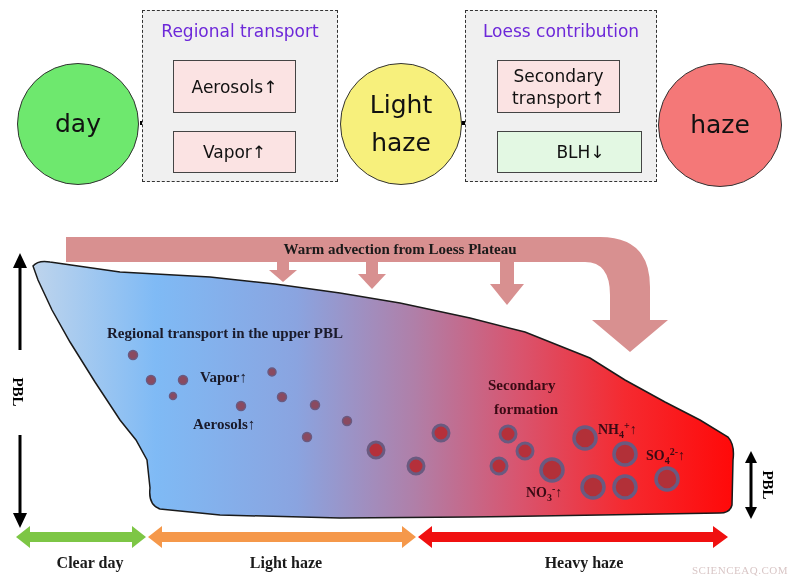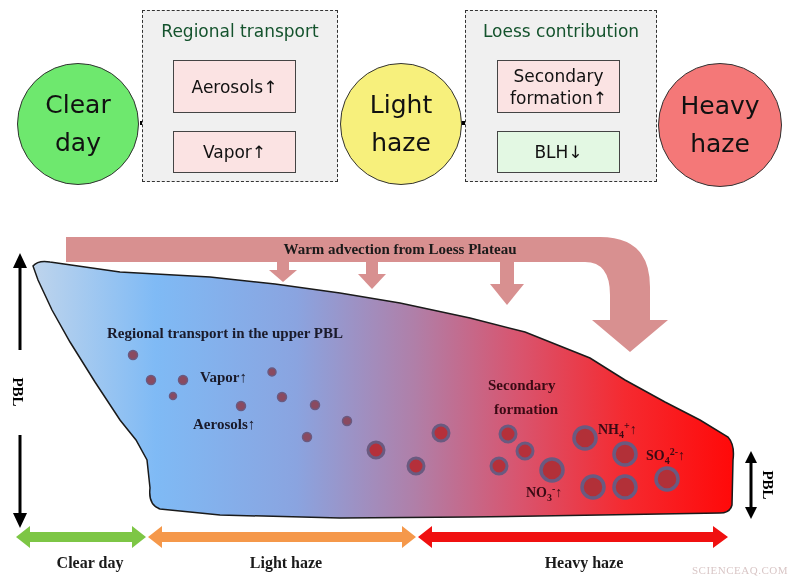--- a/index.html
+++ b/index.html
@@ -1,20 +1,20 @@
 <!DOCTYPE html>
 <html><head>
 <meta charset="utf-8">
 <style>
   html, body { margin: 0; padding: 0; background: #ffffff; }
   body { width: 800px; height: 580px; position: relative; overflow: hidden; font-family: "DejaVu Sans", sans-serif; }
   .abs { position: absolute; }
   .circle { position: absolute; border-radius: 50%; border: 1.5px solid #333; display: flex; align-items: center; justify-content: center; text-align: center; font-size: 25px; line-height: 38px; color: #111; }
   .dash-box { position: absolute; border: 1.5px dashed #333; background: #f0f0f0; }
-  .dash-title { position: absolute; left: 0; right: 0; text-align: center; font-size: 17px; top: 10px; color: #14532d; }
+  .dash-title { position: absolute; left: 0; right: 0; text-align: center; font-size: 17px; top: 10px; color: #6d28d9; }
   .factor { position: absolute; border: 1.5px solid #444; display: flex; align-items: center; justify-content: center; text-align: center; font-size: 17px; line-height: 22px; color: #111; }
   svg text { font-family: "Liberation Serif", "DejaVu Serif", serif; font-weight: bold; }
   .watermark { position: absolute; right: 12px; bottom: 4px; font-size: 11px; color: #d9c6c6; letter-spacing: 0.5px; font-family: Liberation Serif, serif; }
 </style>
 </head>
 <body>
 
 <div>
 
   <svg class="abs" style="left:0;top:0;" width="800" height="200">
@@ -32,36 +32,34 @@
   </div>
   <div class="factor" style="left:173px;top:131px;width:121px;height:40px;background:#fbe3e3;">
     <span>Vapor↑</span>
   </div>
 
   <div class="dash-box" style="left:465px;top:10px;width:190px;height:170px;">
     <div class="dash-title">Loess contribution</div>
   </div>
   <div class="factor" style="left:497px;top:60px;width:121px;height:51px;background:#fbe3e3;flex-direction:column;">
     <span>Secondary</span>
-    <span>formation↑</span>
+    <span>transport↑</span>
   </div>
-  <div class="factor" style="left:497px;top:131px;width:121px;height:40px;background:#e3f8e3;">
+  <div class="factor" style="left:497px;top:131px;width:121px;height:40px;background:#e3f8e3;padding-left:22px;">
     <span>BLH↓</span>
   </div>
 
   <div class="circle" style="left:17px;top:63px;width:120px;height:120px;background:#6ee86e;flex-direction:column;">
-    <span>Clear</span>
     <span>day</span>
   </div>
   <div class="circle" style="left:340px;top:63px;width:120px;height:120px;background:#f7f07c;flex-direction:column;">
     <span>Light</span>
     <span>haze</span>
   </div>
   <div class="circle" style="left:658px;top:63px;width:122px;height:122px;background:#f47878;flex-direction:column;">
-    <span>Heavy</span>
     <span>haze</span>
   </div>
 </div>
 
 <svg class="abs" style="left:0;top:200px;" width="800" height="380" viewBox="0 200 800 380">
   <defs>
     <linearGradient id="hazeGrad" x1="30" y1="0" x2="730" y2="0" gradientUnits="userSpaceOnUse">
       <stop offset="0" stop-color="#c0d5ec"></stop>
       <stop offset="0.18" stop-color="#7fbaf5"></stop>
       <stop offset="0.38" stop-color="#8aa4e0"></stop>

